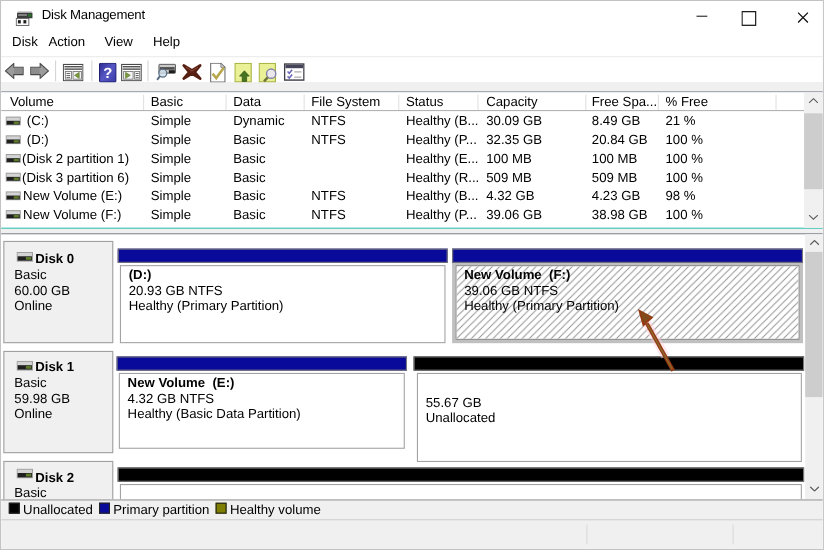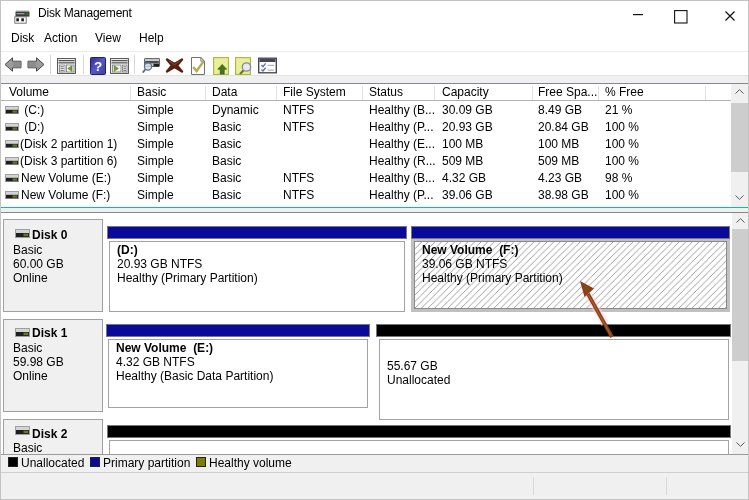--- a/index.html
+++ b/index.html
@@ -196,21 +196,21 @@
     <svg class="vicon" width="14" height="10" viewBox="0 0 14 10">
         <rect x="0.5" y="1.5" width="13" height="7" fill="#d4d4d4" stroke="#9f9f9f"></rect>
         <rect x="1" y="4.8" width="12" height="3.5" fill="#1f1f1f"></rect>
         <rect x="7.5" y="5.4" width="4.6" height="2.3" fill="#5d7a2a"></rect>
       </svg>
     <span class="lc" style="left:20px">&nbsp;(D:)</span>
       <span class="lc" style="left:136px">Simple</span>
       <span class="lc" style="left:211px">Basic</span>
       <span class="lc" style="left:282px">NTFS</span>
       <span class="lc" style="left:368px">Healthy (P...</span>
-      <span class="lc" style="left:441px">20.93 GB</span>
+      <span class="lc" style="left:441px">32.35 GB</span>
       <span class="lc" style="left:537px">20.84 GB</span>
       <span class="lc" style="left:604px">100 %</span>
   </div>
   <div class="lrow" style="top:53px">
     <svg class="vicon" width="14" height="10" viewBox="0 0 14 10">
         <rect x="0.5" y="1.5" width="13" height="7" fill="#d4d4d4" stroke="#9f9f9f"></rect>
         <rect x="1" y="4.8" width="12" height="3.5" fill="#1f1f1f"></rect>
         <rect x="7.5" y="5.4" width="4.6" height="2.3" fill="#5d7a2a"></rect>
       </svg>
     <span class="lc" style="left:19px">(Disk 2 partition 1)</span>

